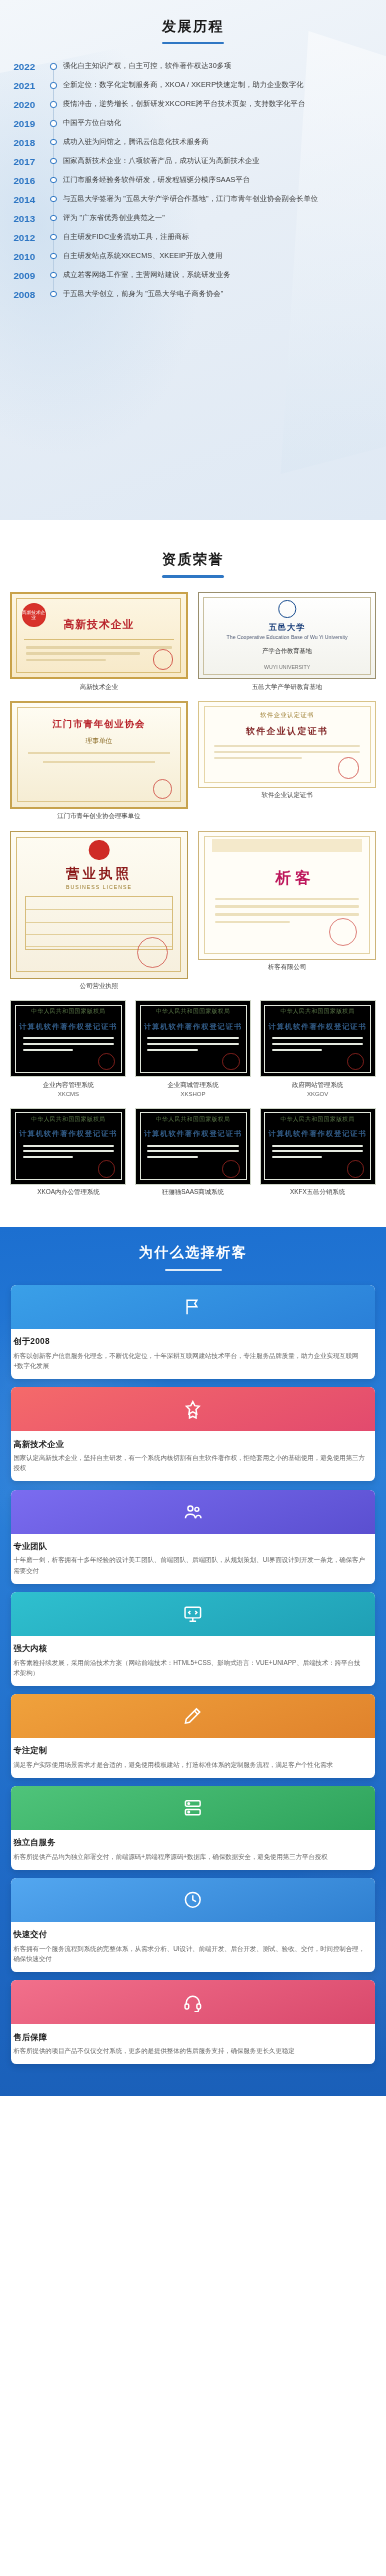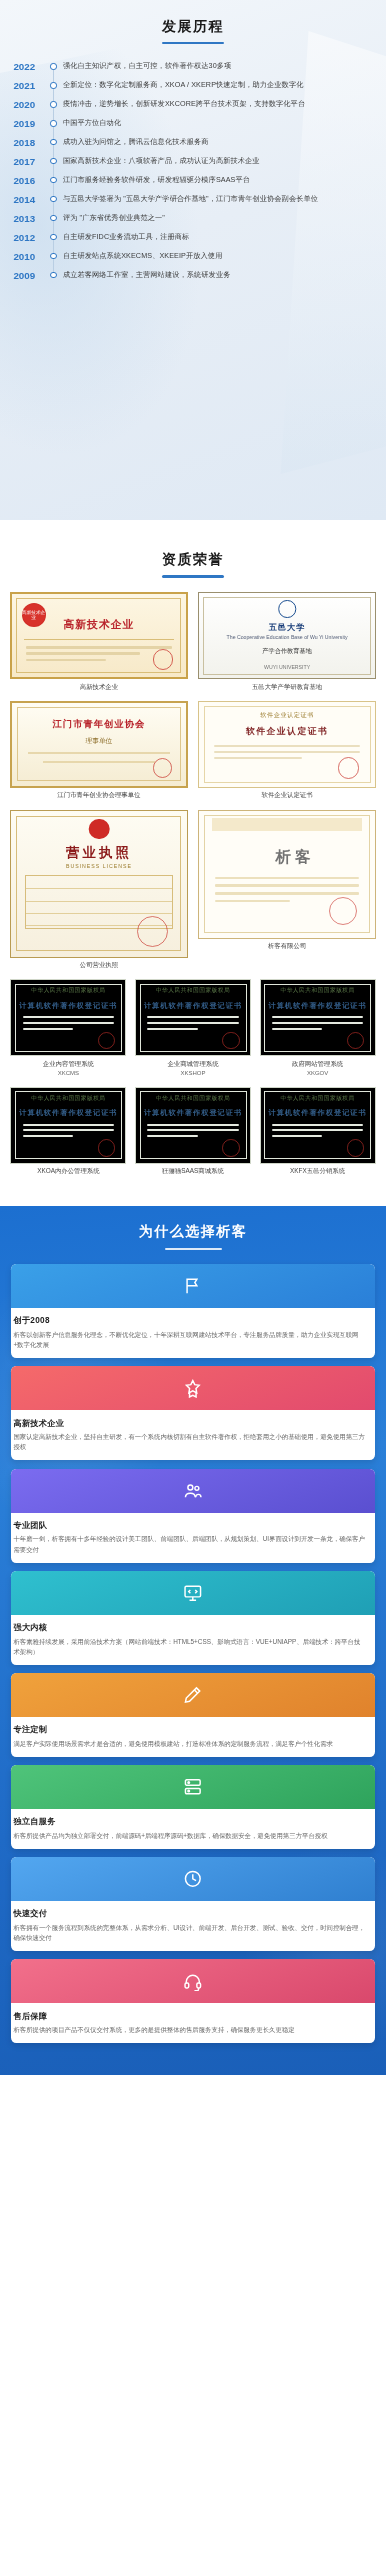--- a/index.html
+++ b/index.html
@@ -155,21 +155,21 @@
 
   .c-wuyi { height: 87px; background: linear-gradient(180deg,#ffffff,#f2f2ec); border:1.5px solid #9a8f6e; }
   .c-wuyi .inner { position:absolute; inset:3.6px; border:0.5px solid #c9c0a0; }
   .c-wuyi .logo { position:absolute; left:50%; transform:translateX(-50%); top:7.2px; width:17.5px;height:17.5px;
     border-radius:50%; border:1px solid #1b4f91; }
   .c-wuyi .t1 { position:absolute; top:29px; left:0;right:0; text-align:center; font-size:8.2px; font-weight:bold; color:#1b3f7a; letter-spacing:1px;}
   .c-wuyi .t2 { position:absolute; top:41px; left:0;right:0; text-align:center; font-size:5.2px; color:#56617a; }
   .c-wuyi .t3 { position:absolute; top:54px; left:0;right:0; text-align:center; font-size:6.2px; color:#333; }
   .c-wuyi .t4 { position:absolute; bottom:8.2px; left:0;right:0; text-align:center; font-size:5.2px; color:#777; }
 
-  .c-qingnian { height: 87px; background: linear-gradient(180deg,#fffdf4,#f5ecd2); border:2.1px double #c7a34f; }
+  .c-qingnian { height: 108px; background: linear-gradient(180deg,#fffdf4,#f5ecd2); border:2.1px double #c7a34f; }
   .c-qingnian .inner { position:absolute; inset:4.6px; border:0.5px solid #ddc68c;}
   .c-qingnian .hdr { position:absolute; top:15.5px; left:0;right:0; text-align:center; color:#b8232b; font-size:9.3px; font-weight:bold; letter-spacing:1px;}
   .c-qingnian .sub { position:absolute; top:34px; left:0;right:0; text-align:center; color:#8a6a25; font-size:6.7px;}
   .c-qingnian .ln { position:absolute; top:49px; left:15.5px; right:15.5px; height:2.1px; background:#e7d7ac; }
   .c-qingnian .ln2 { position:absolute; top:58px; left:31px; right:31px; height:2.1px; background:#e7d7ac; }
   .c-qingnian .stamp { position:absolute; right:13.4px; bottom:8.2px; width:19.6px;height:19.6px;border-radius:50%; border:1px solid #c8322b; opacity:.7;}
 
   .c-soft { height: 87px; background:#fffdf6; border:1.5px solid #d8c389; }
   .c-soft .inner { position:absolute; inset:4.1px; border:0.5px solid #e6d6a8;}
   .c-soft .hdr { position:absolute; top:9.3px; left:0;right:0;text-align:center;font-size:6.2px;color:#9a7b2c;letter-spacing:0.5px;}
@@ -185,21 +185,21 @@
      background:radial-gradient(circle,#cf2b26 0 65%,#a81b17 100%);}
   .c-license .title{position:absolute;top:33px;left:0;right:0;text-align:center;font-size:13.4px;font-weight:bold;color:#8c1b1b;letter-spacing:3.1px;}
   .c-license .sub{position:absolute;top:52px;left:0;right:0;text-align:center;font-size:5.2px;color:#9a7b2c;letter-spacing:1px;}
   .c-license .grid{position:absolute;top:64px;left:13.4px;right:13.4px;bottom:28px;border:0.5px solid #d7bd7c;}
   .c-license .grid i{position:absolute;left:0;right:0;height:0.5px;background:#e2cf9b;}
   .c-license .stamp{position:absolute;right:18.5px;bottom:9.3px;width:31px;height:31px;border-radius:50%;border:1.5px solid #c8322b;opacity:.65;}
 
   .c-xike { height: 129px; background:#fffdf7; border:1.5px solid #cdb47a; }
   .c-xike .inner{position:absolute;inset:4.6px;border:0.5px solid #e3d3a5;}
   .c-xike .tp{position:absolute;top:7.2px;left:12.4px;right:12.4px;height:13.4px;background:#f4e9cb;}
-  .c-xike .big{position:absolute;top:36px;left:16px;right:0;text-align:center;font-size:15.5px;font-weight:bold;color:#737373;letter-spacing:4.1px;}
+  .c-xike .big{position:absolute;top:36px;left:16px;right:0;text-align:center;font-size:15.5px;font-weight:bold;color:#be185d;letter-spacing:4.1px;}
   .c-xike .rows{position:absolute;top:66px;left:15.5px;right:15.5px;}
   .c-xike .rows i{display:block;height:2.6px;background:#ece0bd;margin-bottom:5.2px;border-radius:1px;}
   .c-xike .rows i:nth-child(4){width:52%;}
   .c-xike .stamp{position:absolute;right:17.5px;bottom:12.4px;width:28px;height:28px;border-radius:50%;border:1.5px solid #c8322b;opacity:.6;}
 
   .c-sw { height: 77px; background:#000000; border:1px solid #cfd6c8; }
   .c-sw .inner{position:absolute;inset:3.6px;border:0.5px solid #e0e6da;}
   .c-sw .hdr{position:absolute;top:7.2px;left:0;right:0;text-align:center;font-size:5.7px;color:#5c7a49;letter-spacing:0.5px;}
   .c-sw .big{position:absolute;top:20.6px;left:0;right:0;text-align:center;font-size:7.2px;font-weight:bold;color:#335e8a;letter-spacing:1px;}
   .c-sw .rows{position:absolute;top:36px;left:11.3px;right:11.3px;}
@@ -349,20 +349,28 @@
         <div class="tl-text">自主研发站点系统XKECMS、XKEEIP开放入使用</div>
       </div>
       <div class="tl-row">
         <div class="tl-year">2009</div>
         <div class="tl-axis">
           <span class="line"></span>
           <span class="dot"></span>
         </div>
         <div class="tl-text">成立若客网络工作室，主营网站建设，系统研发业务</div>
       </div>
+      <div class="tl-row">
+        <div class="tl-year">2008</div>
+        <div class="tl-axis">
+          <span class="line"></span>
+          <span class="dot"></span>
+        </div>
+        <div class="tl-text">于五邑大学创立，前身为 "五邑大学电子商务协会"</div>
+      </div>
     </div>
 </section>
 
 <section class="sec-honor">
   <div class="sec-title-wrap">
     <div class="sec-title">
       <span>资质荣誉</span>
       <span class="underline"></span>
     </div>
   </div>

